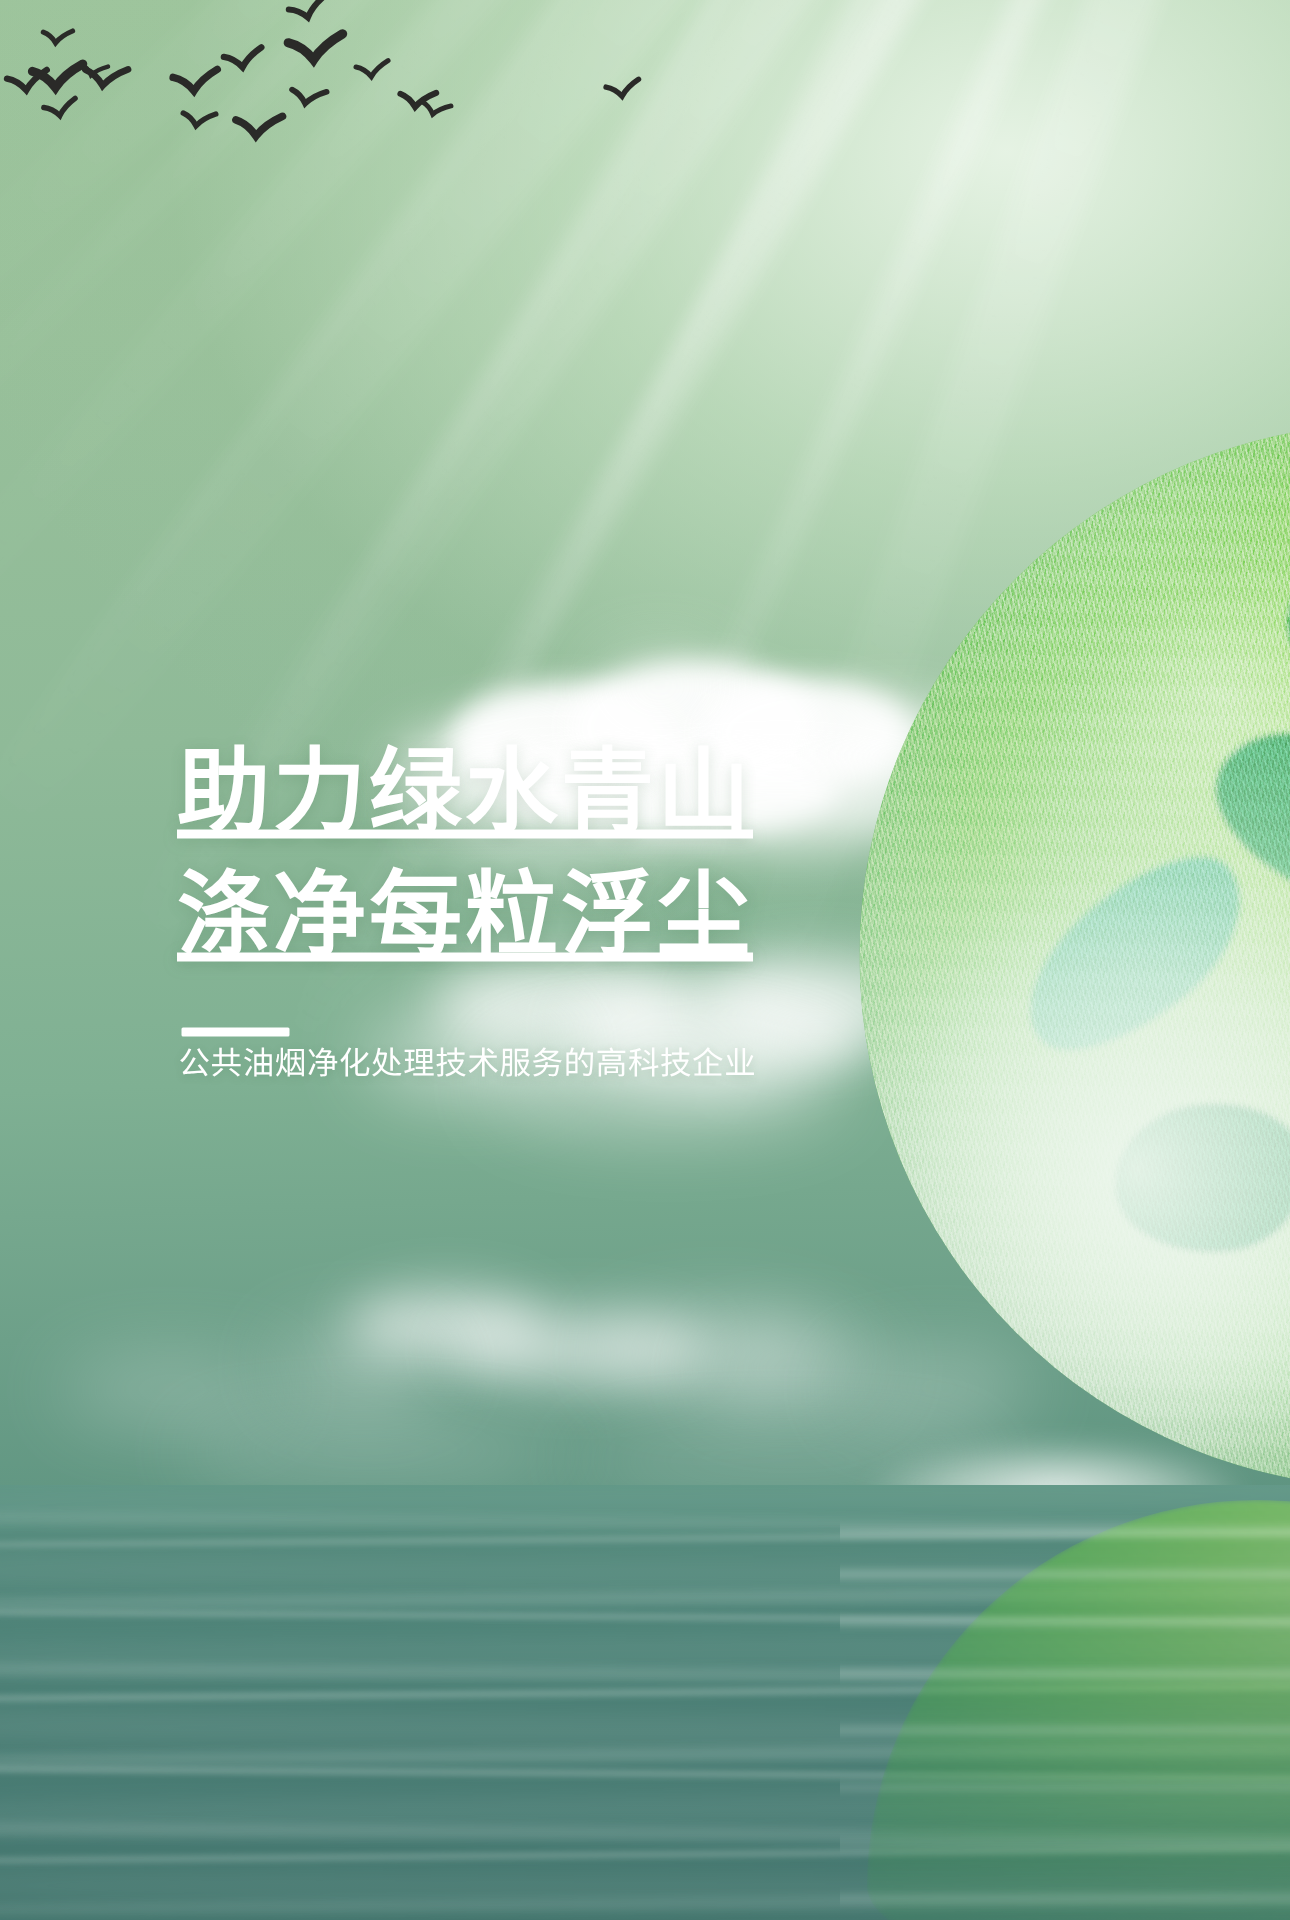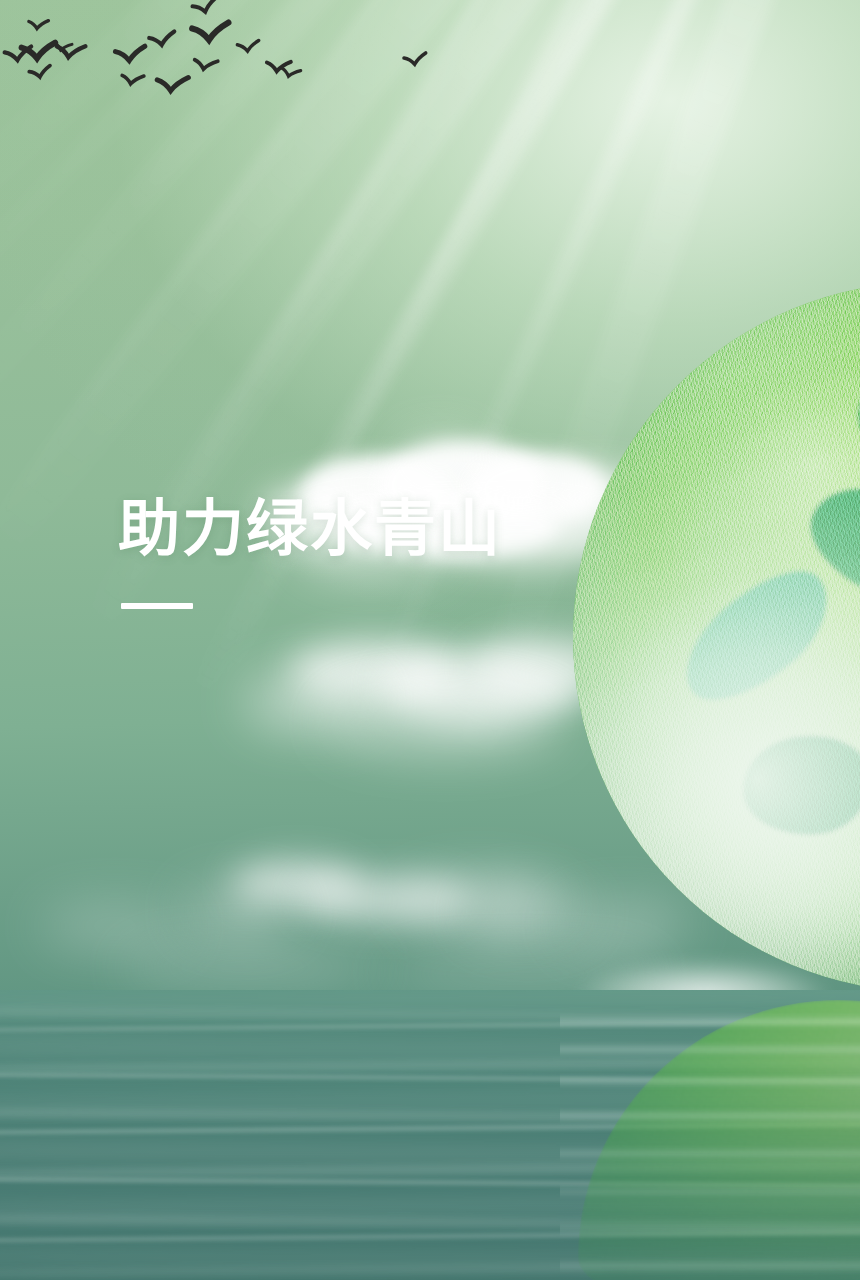--- a/index.html
+++ b/index.html
@@ -240,20 +240,21 @@
   }
   .headline {
     margin: 0;
     color: #ffffff;
     font-size: 62px;
     line-height: 82px;
     font-weight: bold;
     letter-spacing: 2px;
     text-shadow: 0 2px 10px rgba(60,110,70,0.20);
     white-space: nowrap;
+    text-decoration: underline;
   }
   .divider {
     width: 72px;
     height: 6px;
     background: #ffffff;
     margin: 33px 0 0 3px;
     border-radius: 1px;
   }
   .subtitle {
     margin: 42px 0 0 1px;
@@ -383,16 +384,18 @@
       <div class="rwave" style="top: 78px; opacity: 0.46;"></div>
       <div class="rwave" style="top: 112px; opacity: 0.42;"></div>
       <div class="rwave" style="top: 150px; opacity: 0.37;"></div>
       <div class="rwave" style="top: 188px; opacity: 0.33;"></div>
       <div class="rwave" style="top: 226px; opacity: 0.28;"></div>
       <div class="rwave" style="top: 262px; opacity: 0.24;"></div>
     </div>
 
   <div class="content">
     <h1 class="headline">助力绿水青山</h1>
+    <h1 class="headline">涤净每粒浮尘</h1>
     <div class="divider"></div>
+    <p class="subtitle" style="margin-top:0;">公共油烟净化处理技术服务的高科技企业</p>
   </div>
 
 </div>
 
 </body></html>

